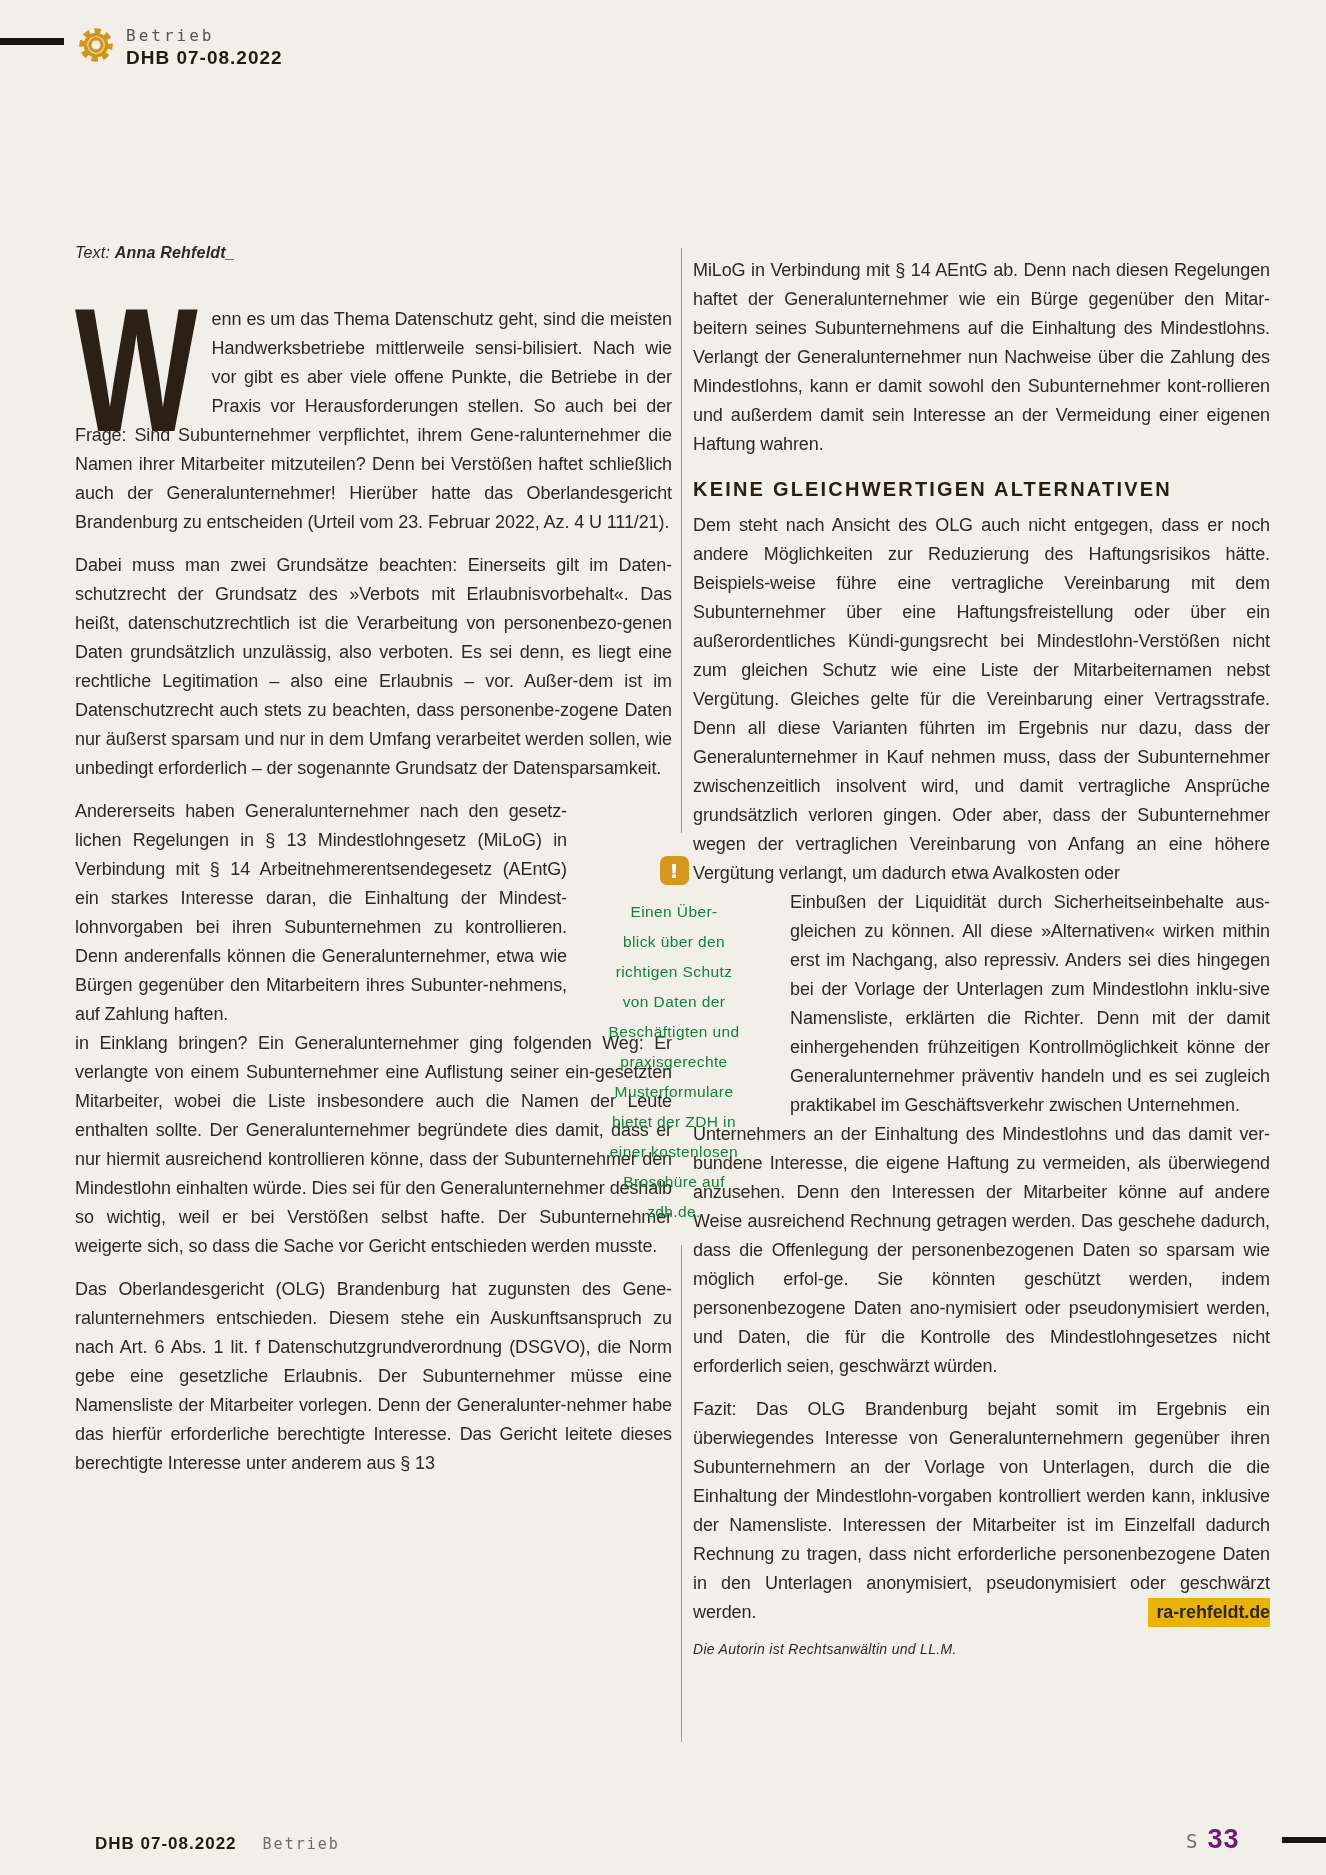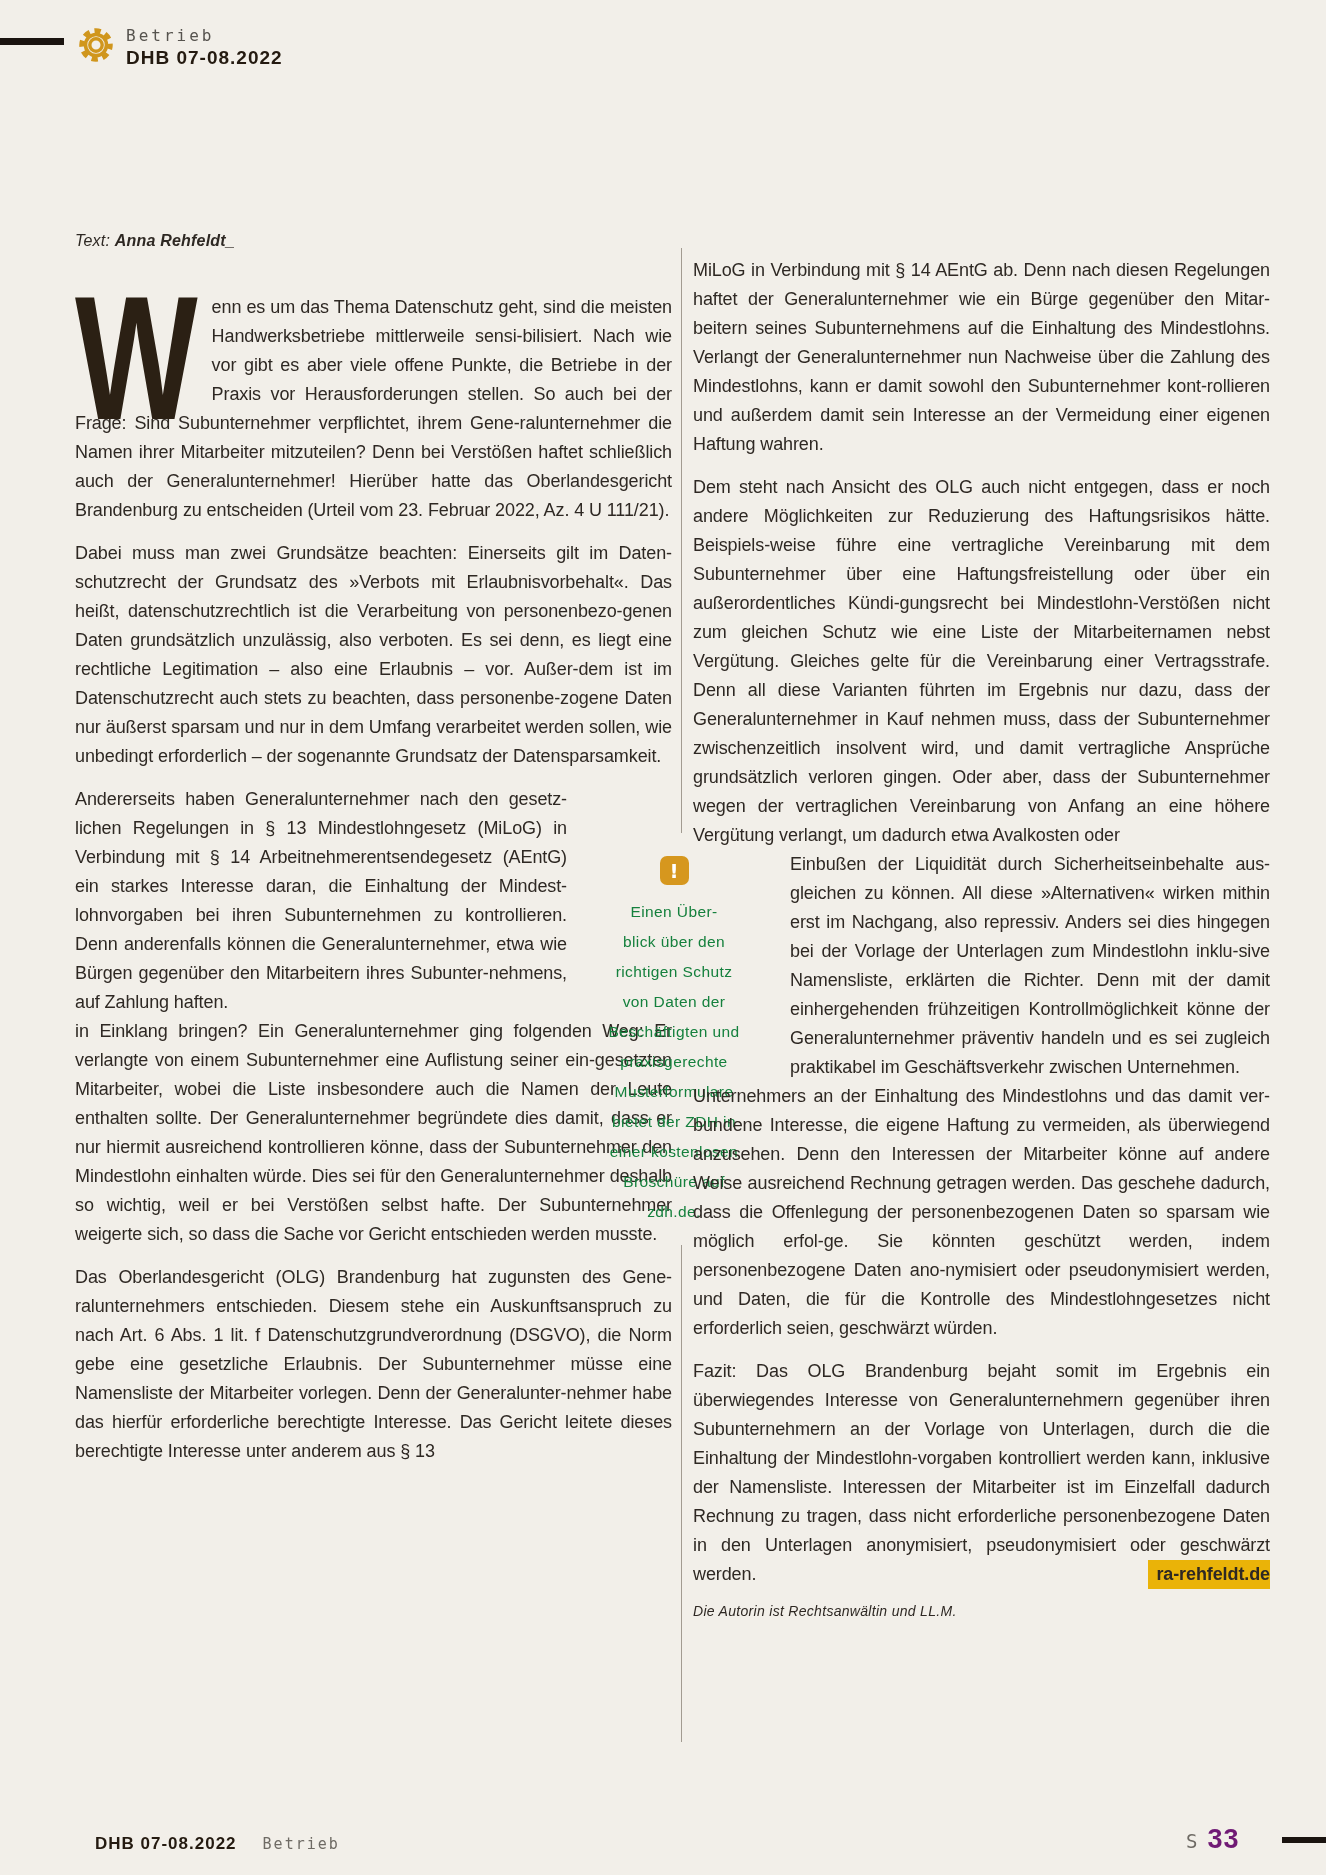--- a/index.html
+++ b/index.html
@@ -6,21 +6,21 @@
   .page{position:relative;width:1326px;height:1875px;background:#f2efe9;overflow:hidden;
         font-family:"Liberation Sans",sans-serif;color:#2e2823;}
   
   .topbar-left{position:absolute;left:0;top:38px;width:64px;height:7px;background:#1b1410;}
   .hdr{position:absolute;left:76px;top:24px;display:flex;align-items:flex-start;gap:10px;}
   .hdr .txt{padding-top:2px;}
   .kicker{font-family:"DejaVu Sans Mono",monospace;font-size:16px;letter-spacing:3px;color:#56534e;line-height:20px;}
   .issue{font-size:19px;font-weight:bold;letter-spacing:1px;color:#241a10;line-height:24px;}
   
   .col{position:absolute;text-align:justify;font-size:18px;line-height:29px;letter-spacing:-0.1px;}
-  .col.left{left:75px;top:226px;width:597px;}
+  .col.left{left:75px;top:238px;width:597px;}
   .col.right{left:693px;top:256px;width:577px;}
   .p{margin:0 0 14px 0;}
   .p.tight{margin-bottom:0;}
   .p.cont{margin-top:0;}
   .p.narrow{width:492px;}
   .p.indent{margin-left:97px;}
   .byline{font-style:italic;font-size:16px;margin:0 0 38px 0;text-align:left;letter-spacing:0.2px;}
   .dropcap{float:left;font-size:130px;line-height:0.68;font-weight:bold;color:#2b2014;
            margin:6px 14px 0 0;display:inline-block;transform:scaleY(1.35);transform-origin:top left;}
   h2{font-size:20px;font-weight:bold;letter-spacing:2.2px;color:#2a1d11;margin:16px 0 7px 0;text-align:left;}
@@ -94,20 +94,21 @@
 praxisgerechte
 Musterformulare
 bietet der ZDH in
 einer kostenlosen
 Broschüre auf
 zdh.de.</div>
   </aside>
 
   <div class="col right">
     <p class="p">MiLoG in Verbindung mit § 14 AEntG ab. Denn nach diesen Regelungen haftet der Generalunternehmer wie ein Bürge gegenüber den Mitar-beitern seines Subunternehmens auf die Einhaltung des Mindestlohns. Verlangt der Generalunternehmer nun Nachweise über die Zahlung des Mindestlohns, kann er damit sowohl den Subunternehmer kont-rollieren und außerdem damit sein Interesse an der Vermeidung einer eigenen Haftung wahren.</p>
+    <h2>KEINE GLEICHWERTIGEN ALTERNATIVEN</h2>
     <p class="p tight">Dem steht nach Ansicht des OLG auch nicht entgegen, dass er noch andere Möglichkeiten zur Reduzierung des Haftungsrisikos hätte. Beispiels-weise führe eine vertragliche Vereinbarung mit dem Subunternehmer über eine Haftungsfreistellung oder über ein außerordentliches Kündi-gungsrecht bei Mindestlohn-Verstößen nicht zum gleichen Schutz wie eine Liste der Mitarbeiternamen nebst Vergütung. Gleiches gelte für die Vereinbarung einer Vertragsstrafe. Denn all diese Varianten führten im Ergebnis nur dazu, dass der Generalunternehmer in Kauf nehmen muss, dass der Subunternehmer zwischenzeitlich insolvent wird, und damit vertragliche Ansprüche grundsätzlich verloren gingen. Oder aber, dass der Subunternehmer wegen der vertraglichen Vereinbarung von Anfang an eine höhere Vergütung verlangt, um dadurch etwa Avalkosten oder</p>
     <p class="p cont tight indent">Einbußen der Liquidität durch Sicherheitseinbehalte aus-gleichen zu können. All diese »Alternativen« wirken mithin erst im Nachgang, also repressiv. Anders sei dies hingegen bei der Vorlage der Unterlagen zum Mindestlohn inklu-sive Namensliste, erklärten die Richter. Denn mit der damit einhergehenden frühzeitigen Kontrollmöglichkeit könne der Generalunternehmer präventiv handeln und es sei zugleich praktikabel im Geschäftsverkehr zwischen Unternehmen.</p>
     <p class="p cont">Unternehmers an der Einhaltung des Mindestlohns und das damit ver-bundene Interesse, die eigene Haftung zu vermeiden, als überwiegend anzusehen. Denn den Interessen der Mitarbeiter könne auf andere Weise ausreichend Rechnung getragen werden. Das geschehe dadurch, dass die Offenlegung der personenbezogenen Daten so sparsam wie möglich erfol-ge. Sie könnten geschützt werden, indem personenbezogene Daten ano-nymisiert oder pseudonymisiert werden, und Daten, die für die Kontrolle des Mindestlohngesetzes nicht erforderlich seien, geschwärzt würden.</p>
     <div class="p fazit"><span>Fazit: Das OLG Brandenburg bejaht somit im Ergebnis ein überwiegendes Interesse von Generalunternehmern gegenüber ihren Subunternehmern an der Vorlage von Unterlagen, durch die die Einhaltung der Mindestlohn-vorgaben kontrolliert werden kann, inklusive der Namensliste. Interessen der Mitarbeiter ist im Einzelfall dadurch Rechnung zu tragen, dass nicht erforderliche personenbezogene Daten in den Unterlagen anonymisiert, pseudonymisiert oder geschwärzt werden.</span><b class="site">ra-rehfeldt.de</b></div>
     <p class="note">Die Autorin ist Rechtsanwältin und LL.M.</p>
   </div>
 
   <div class="f-left">
     <span class="f-issue">DHB 07-08.2022</span>
     <span class="f-section">Betrieb</span>

